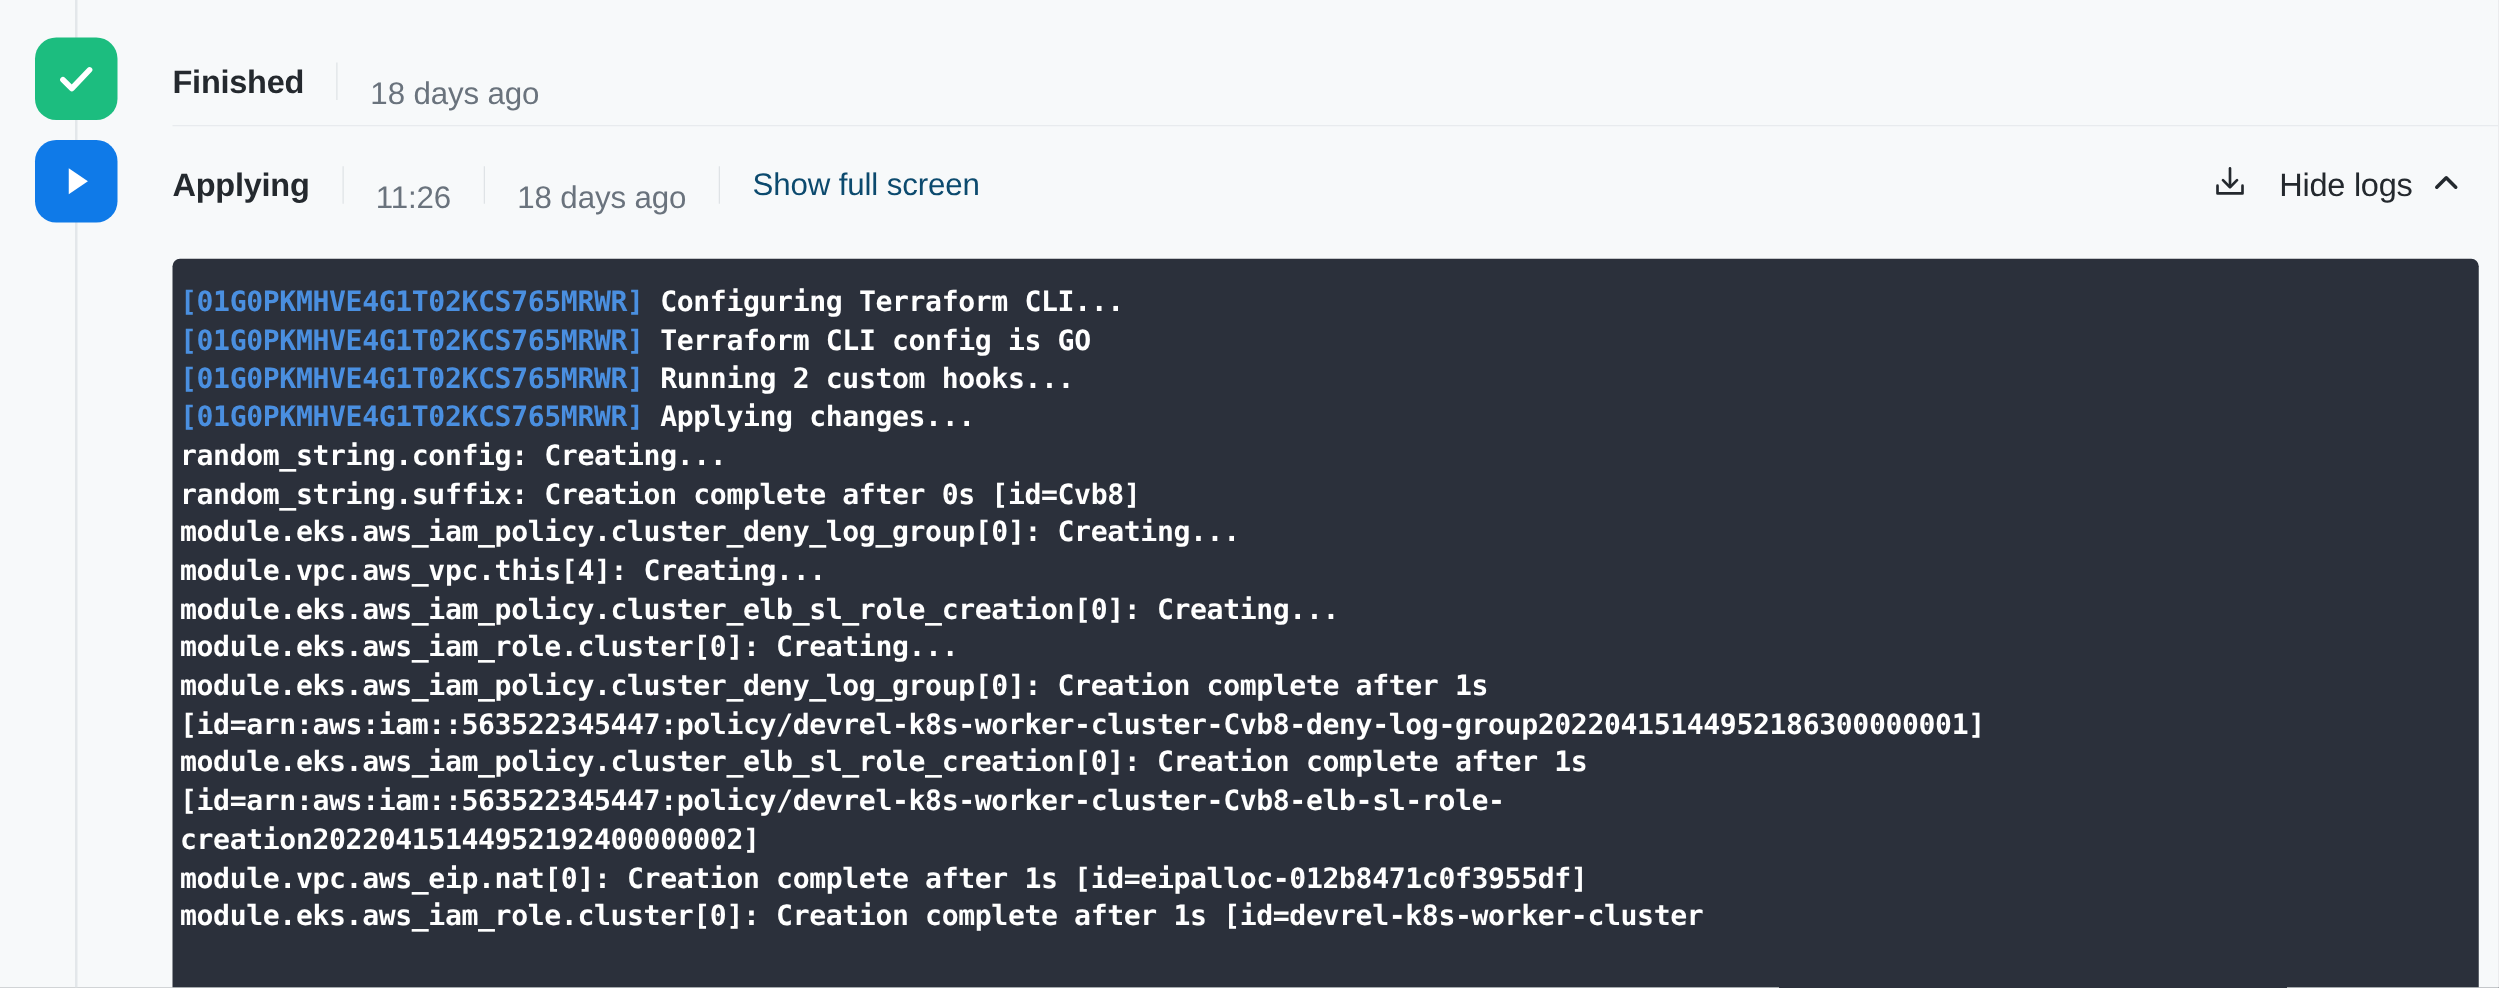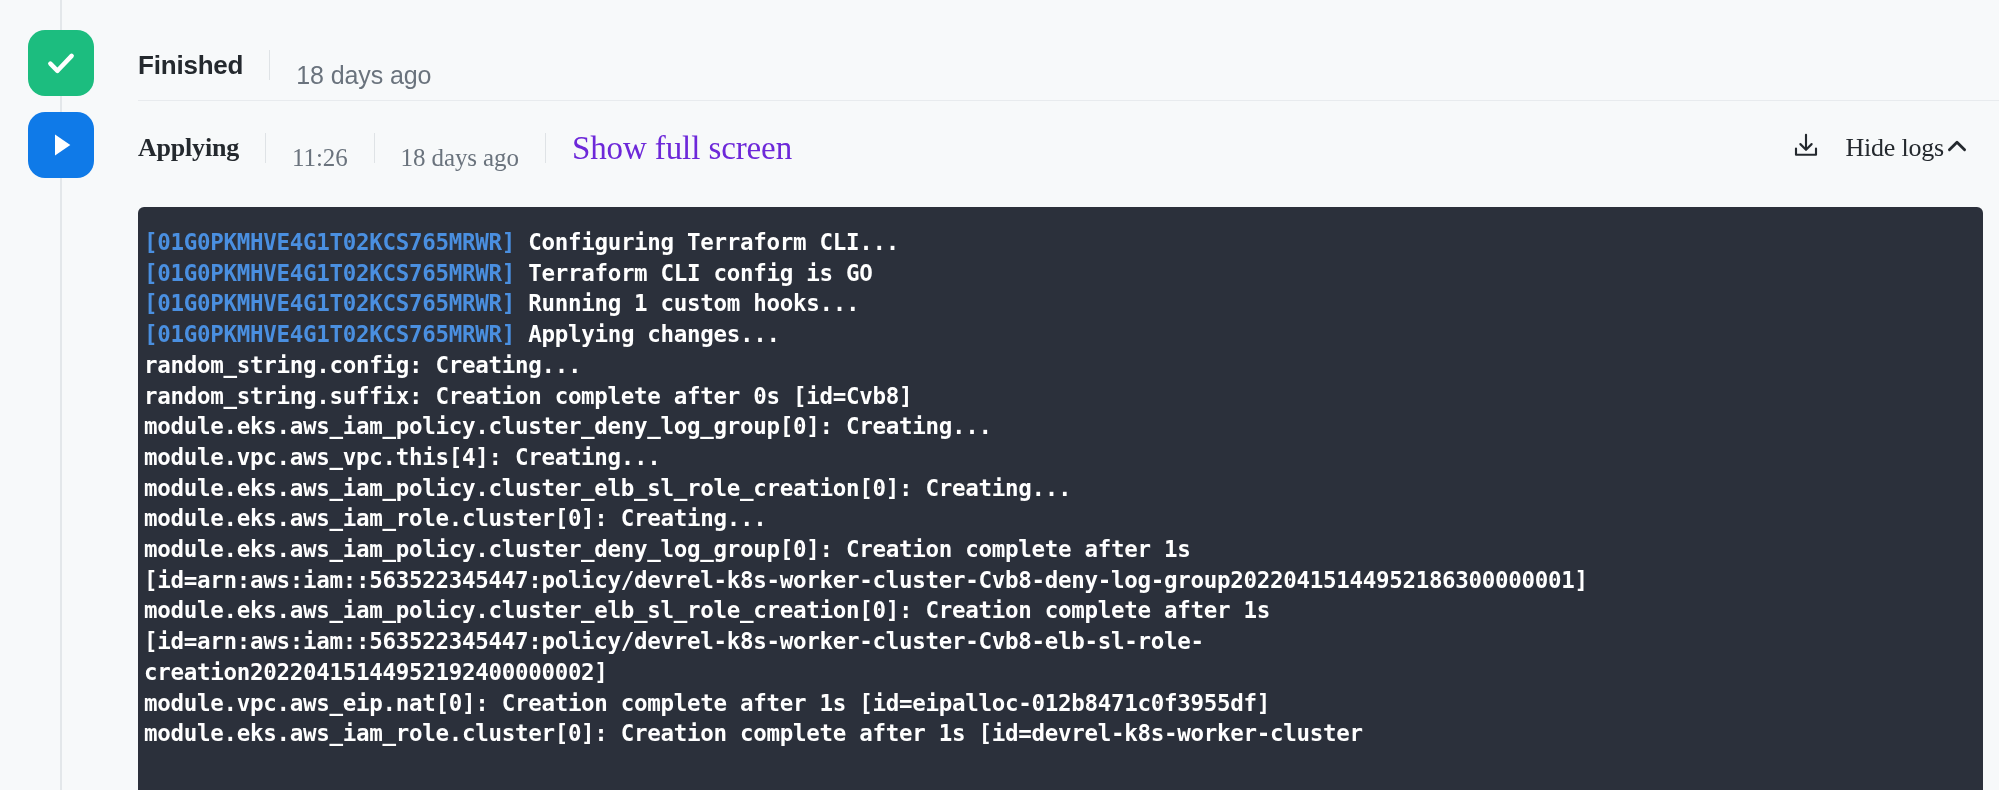--- a/index.html
+++ b/index.html
@@ -57,21 +57,21 @@
 
   
   .row-header {
     position: absolute;
     display: flex;
     align-items: center;
     height: 40px;
     white-space: nowrap;
   }
   .row-header.finished-header { left: 138px; top: 45px; }
-  .row-header.applying-header { left: 138px; top: 128px; width: 1832px; font-family: Liberation Serif, serif; }
+  .row-header.applying-header { left: 138px; top: 128px; width: 1832px; }
 
   .step-title {
     font-size: 26px;
     font-weight: bold;
     color: #24292e;
     letter-spacing: -0.2px;
   }
 
   .meta-divider {
     width: 1px;
@@ -82,22 +82,22 @@
   }
 
   .meta-text {
     font-size: 25px;
     color: #6a737d;
     letter-spacing: -0.1px;
     margin-top: 20px;
   }
 
   .link-text {
-    font-size: 33px;
-    color: #6d28d9;
+    font-size: 25px;
+    color: #0c4a6e;
     letter-spacing: -0.1px;
     cursor: pointer;
   }
 
   .header-spacer { flex: 1 1 auto; }
 
   .header-actions {
     display: flex;
     align-items: center;
     gap: 0;
@@ -109,20 +109,21 @@
     justify-content: center;
     width: 34px;
     height: 34px;
     cursor: pointer;
     margin-right: 22px;
   }
 
   .hide-logs-btn {
     display: flex;
     align-items: center;
+    gap: 14px;
     cursor: pointer;
     text-align: right;
   }
   .hide-logs-label {
     font-size: 26px;
     color: #24292e;
     letter-spacing: -0.2px;
   }
 
   
@@ -218,21 +219,21 @@
           </svg>
         </span>
       </div>
     </div>
   </div>
 
   <div class="log-panel">
     <div class="log-inner" id="log-inner">
         <div class="log-line"><span class="log-id">[01G0PKMHVE4G1T02KCS765MRWR]</span><span> Configuring Terraform CLI...</span></div>
         <div class="log-line"><span class="log-id">[01G0PKMHVE4G1T02KCS765MRWR]</span><span> Terraform CLI config is GO</span></div>
-        <div class="log-line"><span class="log-id">[01G0PKMHVE4G1T02KCS765MRWR]</span><span> Running 1 custom hooks...</span></div>
+        <div class="log-line"><span class="log-id">[01G0PKMHVE4G1T02KCS765MRWR]</span><span> Running 2 custom hooks...</span></div>
         <div class="log-line"><span class="log-id">[01G0PKMHVE4G1T02KCS765MRWR]</span><span> Applying changes...</span></div>
         <div class="log-line"><span>random_string.config: Creating...</span></div>
         <div class="log-line"><span>random_string.suffix: Creation complete after 0s [id=Cvb8]</span></div>
         <div class="log-line"><span>module.eks.aws_iam_policy.cluster_deny_log_group[0]: Creating...</span></div>
         <div class="log-line"><span>module.vpc.aws_vpc.this[4]: Creating...</span></div>
         <div class="log-line"><span>module.eks.aws_iam_policy.cluster_elb_sl_role_creation[0]: Creating...</span></div>
         <div class="log-line"><span>module.eks.aws_iam_role.cluster[0]: Creating...</span></div>
         <div class="log-line"><span>module.eks.aws_iam_policy.cluster_deny_log_group[0]: Creation complete after 1s</span></div>
         <div class="log-line"><span>[id=arn:aws:iam::563522345447:policy/devrel-k8s-worker-cluster-Cvb8-deny-log-group20220415144952186300000001]</span></div>
         <div class="log-line"><span>module.eks.aws_iam_policy.cluster_elb_sl_role_creation[0]: Creation complete after 1s</span></div>

